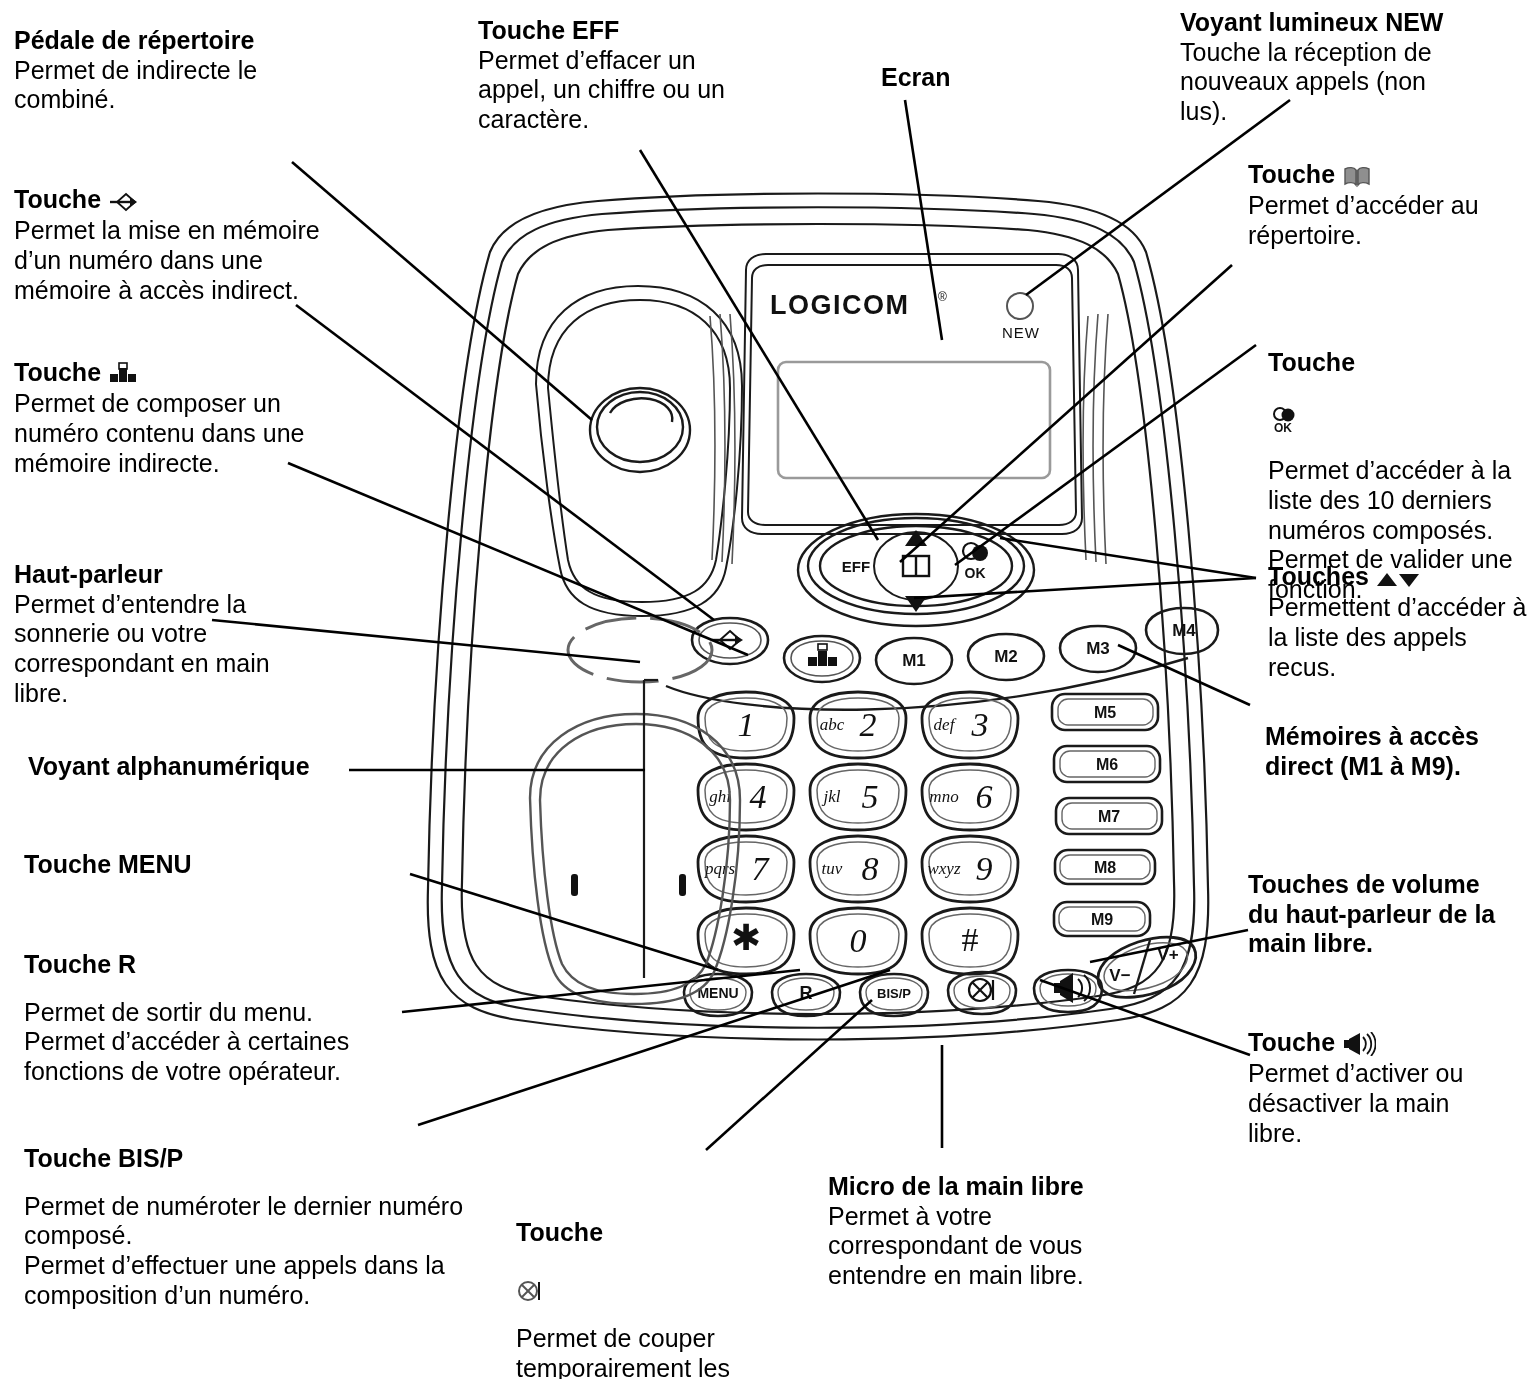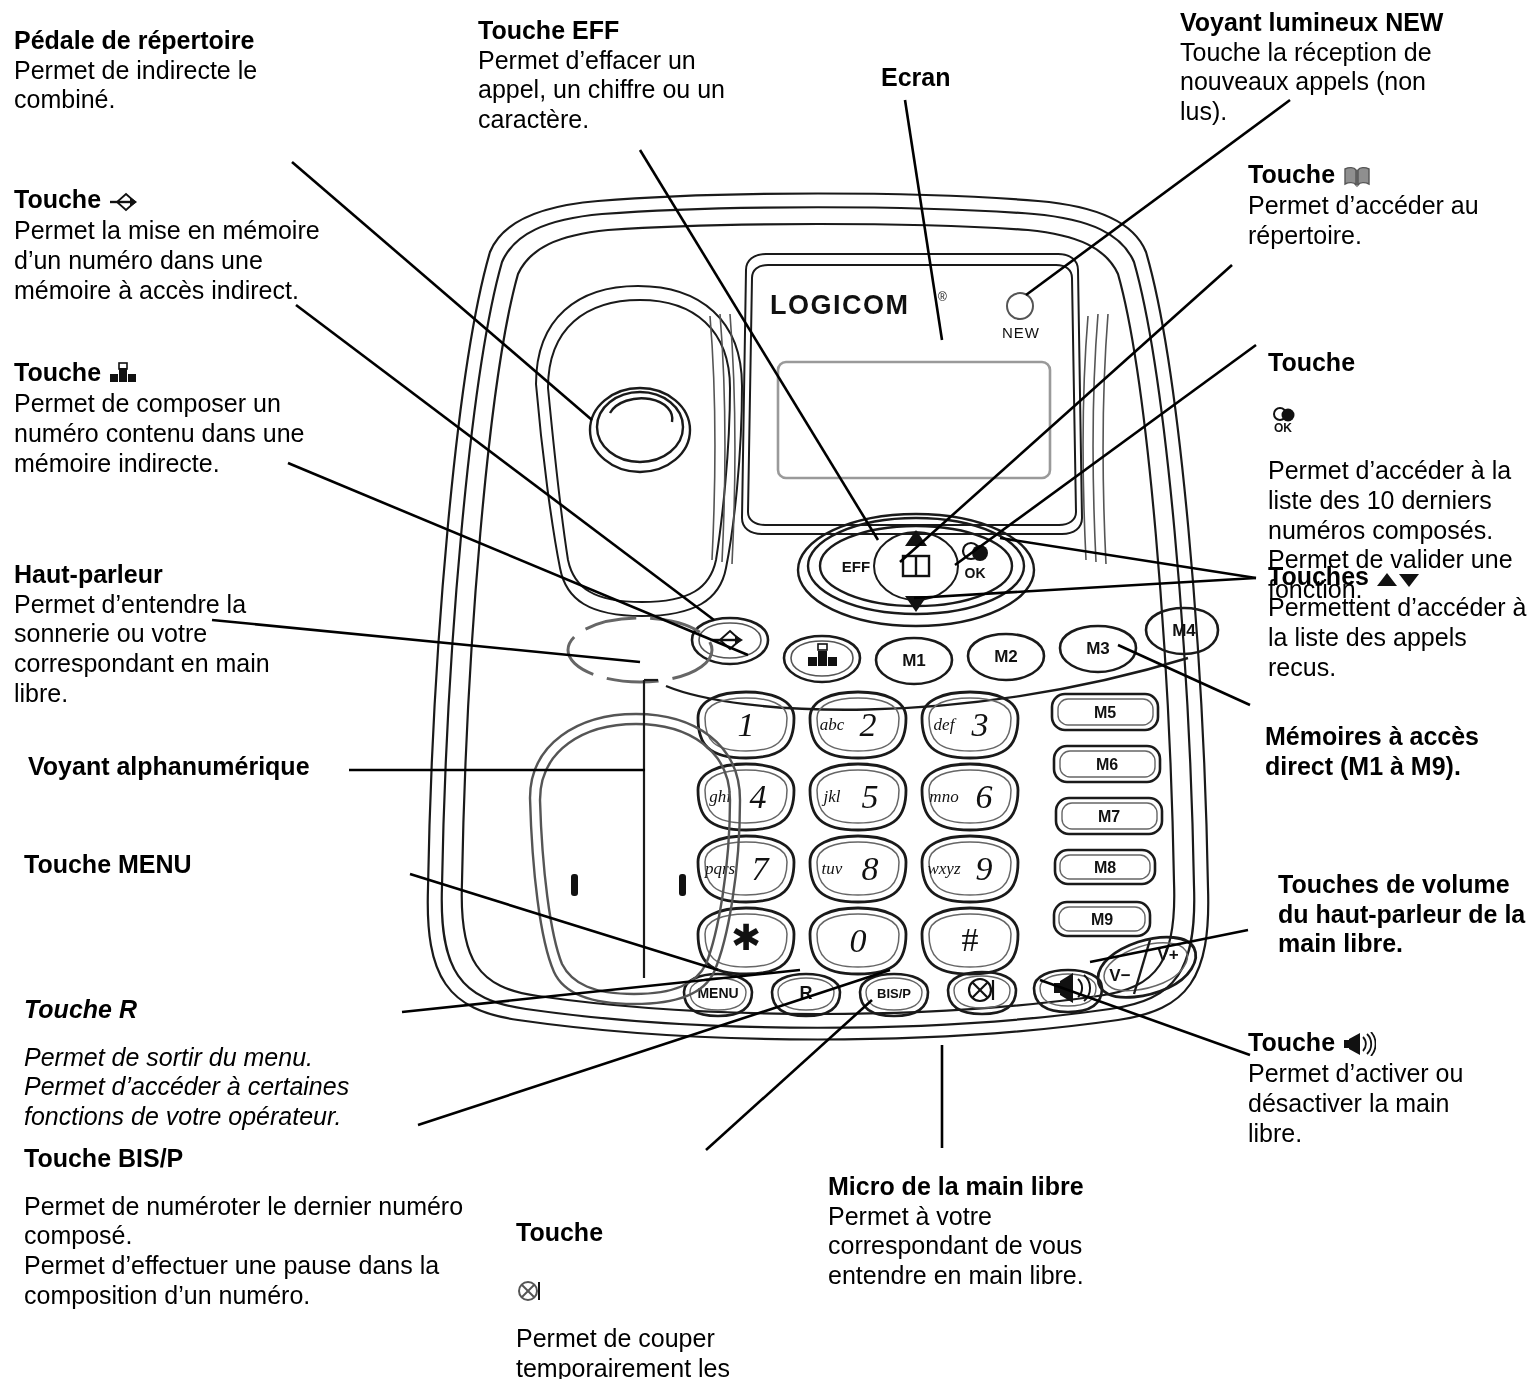--- a/index.html
+++ b/index.html
@@ -404,30 +404,30 @@
   </div>
 
   <div class="ann" style="left:28px;top:752px;width:340px;">
     <div class="hd">Voyant alphanumérique</div>
   </div>
 
   <div class="ann" style="left:24px;top:850px;width:400px;">
     <div class="hd">Touche MENU</div>
   </div>
 
-  <div class="ann" style="left:24px;top:977px;width:420px;white-space:pre-line;font-style:italic;">
+  <div class="ann" style="left:24px;top:932px;width:420px;white-space:pre-line;">
     <div class="hd">Touche R</div>
     <div class="bd">Permet de sortir du menu.
 Permet d’accéder à certaines fonctions de votre opérateur.</div>
   </div>
 
   <div class="ann" style="left:24px;top:1126px;width:460px;white-space:pre-line;">
     <div class="hd">Touche BIS/P</div>
     <div class="bd">Permet de numéroter le dernier numéro composé.
-Permet d’effectuer une pause dans la composition d’un numéro.</div>
+Permet d’effectuer une appels dans la composition d’un numéro.</div>
   </div>
 
   <div class="ann" style="left:450px;top:16px;width:260px;margin-left:28px;">
     <div class="hd">Touche EFF</div>
     <div class="bd">Permet d’effacer un appel, un chiffre ou un caractère.</div>
   </div>
 
   <div class="ann" style="left:862px;top:63px;width:160px;margin-left:19px;">
     <div class="hd">Ecran</div>
   </div>
@@ -497,21 +497,21 @@
         </svg>
       </span>
     </div>
     <div class="bd">Permettent d’accéder à la liste des appels recus.</div>
   </div>
 
   <div class="ann" style="left:1265px;top:722px;width:250px;">
     <div class="hd">Mémoires à accès direct (M1 à M9).</div>
   </div>
 
-  <div class="ann" style="left:1248px;top:870px;width:250px;margin-left:30px;">
+  <div class="ann" style="left:1248px;top:870px;width:250px;">
     <div class="hd">Touches de volume  du haut-parleur de la main libre.</div>
   </div>
 
   <div class="ann" style="left:1248px;top:1028px;width:250px;">
     <div class="hd">
       <span>Touche</span>
       <span class="ic">
         <svg class="ic-svg" width="34" height="24" viewBox="0 0 34 24">
           <rect x="2" y="8" width="5" height="8" fill="#111"></rect>
           <polygon points="7,7 18,1 18,23 7,17" fill="#111"></polygon>

